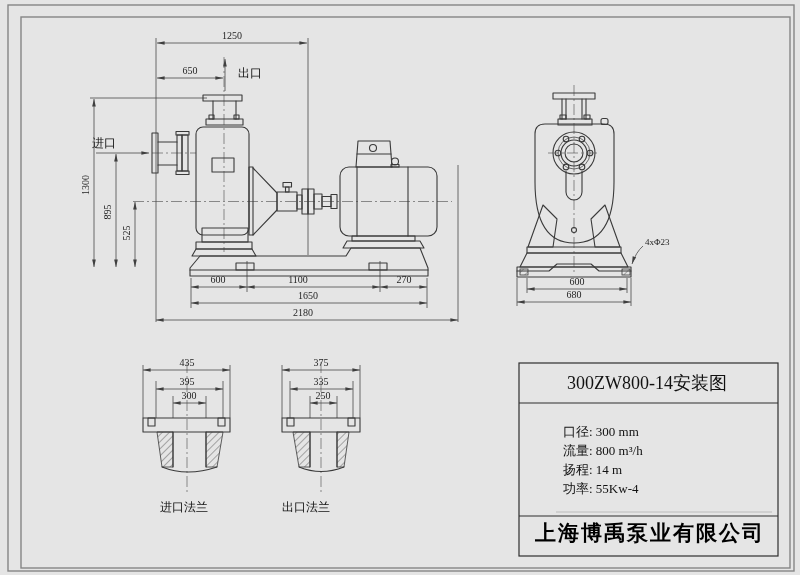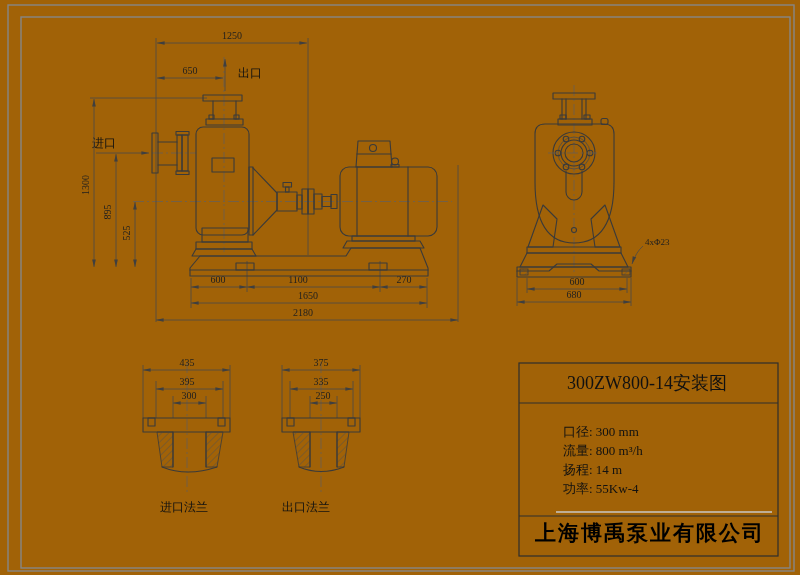--- a/index.html
+++ b/index.html
@@ -1,16 +1,16 @@
 <!DOCTYPE html>
 <html><head>
 <meta charset="utf-8">
 <style>
   html,body{margin:0;padding:0;background:#fff;}
-  .sheet{position:relative;width:800px;height:575px;background:#a16207;overflow:hidden;
+  .sheet{position:relative;width:800px;height:575px;background:#e5e5e5;overflow:hidden;
          font-family:"Liberation Serif", serif;}
   svg{display:block;}
   .ol{fill:none;stroke:#3a3a3a;stroke-width:1.1;stroke-linejoin:round;stroke-linecap:round;}
   .thin{fill:none;stroke:#4a4a4a;stroke-width:0.8;}
   .dim{fill:none;stroke:#4a4a4a;stroke-width:0.8;}
   .cl{fill:none;stroke:#606060;stroke-width:0.7;stroke-dasharray:11 3 2 3;}
   .border{fill:none;stroke:#868686;stroke-width:1.4;}
   .tb{fill:none;stroke:#2e2e2e;stroke-width:1.2;}
   .dimtxt{font:10px "Liberation Serif", serif;fill:#1f1f1f;}
   .cjk{font:12px "Liberation Serif", serif;fill:#111;}

